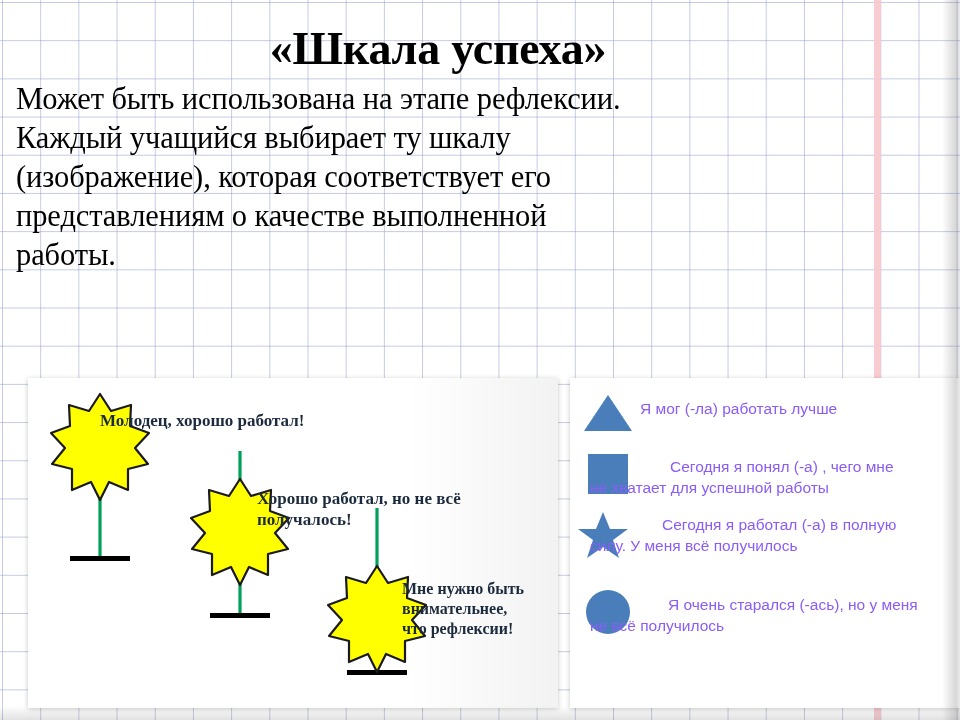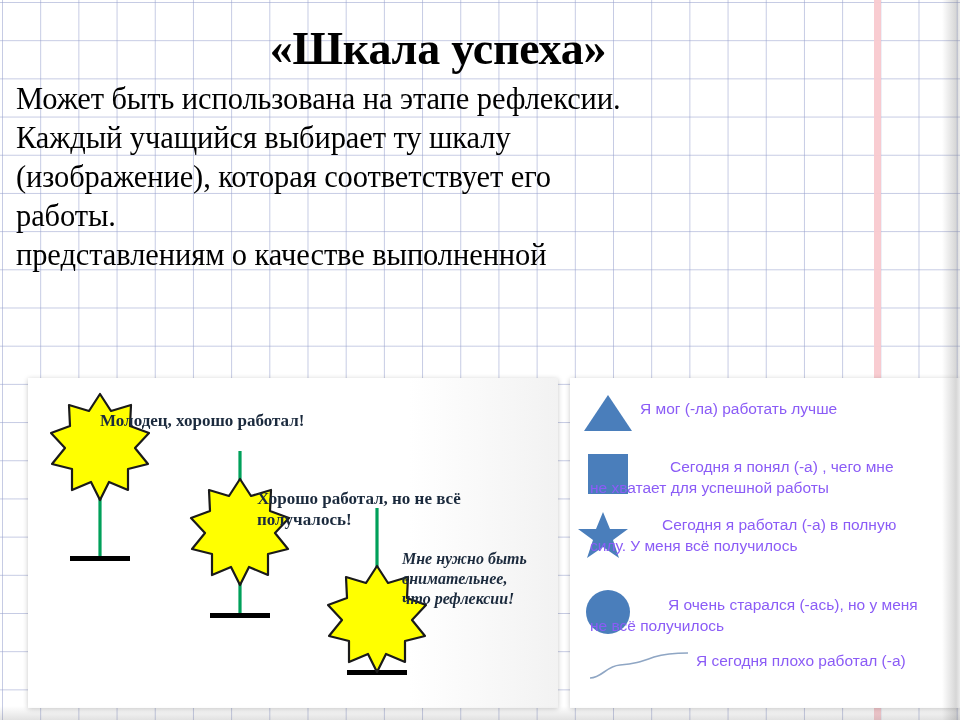--- a/index.html
+++ b/index.html
@@ -147,22 +147,22 @@
 
 <div id="slide">
 
   <div id="margin-rule"></div>
 
   <div id="text-block">
     <div id="title">«Шкала успеха»</div>
     <p class="body-line">Может быть использована на этапе рефлексии.</p>
     <p class="body-line">Каждый учащийся выбирает ту шкалу</p>
     <p class="body-line">(изображение), которая соответствует его</p>
+    <p class="body-line">представлениям о качестве выполненной</p>
     <p class="body-line">работы.</p>
-    <p class="body-line">представлениям о качестве выполненной</p>
   </div>
 
   <div class="panel" id="left-panel">
 
     <div class="scale-unit" style="left:8px; top:8px;">
       <svg width="130" height="190" viewBox="0 0 130 190">
         <line x1="64" y1="52" x2="64" y2="172" stroke="#00a05a" stroke-width="3.2"></line>
         <line x1="34" y1="172.5" x2="94" y2="172.5" stroke="#000000" stroke-width="5"></line>
         <polygon points="64,8 75,25 95,19 94,40 113,47 99,62 112,78 92,83 92,104 73,96 64,114 55,96 36,104 36,83 16,78 29,62 15,47 34,40 33,19 53,25" fill="#ffff00" stroke="#1a1a1a" stroke-width="2.2" stroke-linejoin="round"></polygon>
       </svg>
@@ -181,21 +181,21 @@
       <div>получалось!</div>
     </div>
 
     <div class="scale-unit" style="left:285px; top:122px;">
       <svg width="130" height="190" viewBox="0 0 130 190">
         <line x1="64" y1="8" x2="64" y2="172" stroke="#00a05a" stroke-width="3.2"></line>
         <line x1="34" y1="172.5" x2="94" y2="172.5" stroke="#000000" stroke-width="5"></line>
         <polygon points="64,66 75,83 95,77 94,98 113,105 99,120 112,136 92,141 92,162 73,154 64,172 55,154 36,162 36,141 16,136 29,120 15,105 34,98 33,77 53,83" fill="#ffff00" stroke="#1a1a1a" stroke-width="2.2" stroke-linejoin="round"></polygon>
       </svg>
     </div>
-    <div class="scale-label sm" style="left:358px; top:171px;font-style:italic;">
+    <div class="scale-label sm" style="left:358px; top:201px;">
       <div>Мне нужно быть</div>
       <div>внимательнее,</div>
       <div>что рефлексии!</div>
     </div>
   </div>
 
   <div class="panel" id="right-panel">
 
     <div class="legend-row" style="left:0px; top:10px; width:390px; height:45px;">
       <svg class="legend-shape" style="left:12px; top:4px;" width="52" height="42" viewBox="0 0 52 42">
@@ -229,25 +229,17 @@
     <div class="legend-row" style="left:0px; top:208px; width:390px; height:56px;">
       <svg class="legend-shape" style="left:14px; top:2px;" width="48" height="48" viewBox="0 0 48 48">
         <circle cx="24" cy="24" r="22" fill="#4a7ebb"></circle>
       </svg>
       <div class="legend-text" style="left:20px; top:8px; width:368px;">
         <div style="padding-left:78px;">Я очень старался (-ась), но у меня</div>
         <div style="padding-left:0px;">не всё получилось</div>
       </div>
     </div>
 
-    <div class="legend-row" style="left:0px; top:268px; width:390px; height:42px;">
-      <svg class="legend-shape" style="left:18px; top:4px;" width="110" height="32" viewBox="0 0 110 32">
-        <path d="M2,28 C14,28 18,16 32,15 C46,14 52,12 66,7 C76,4 88,3 100,3" fill="none" stroke="#8fa6c4" stroke-width="1.6"></path>
-      </svg>
-      <div class="legend-text" style="left:126px; top:4px; width:260px;">
-        <div>Я сегодня плохо работал (-а)</div>
-      </div>
-    </div>
   </div>
 
   <div id="page-shadow-right"></div>
   <div id="page-shadow-bottom"></div>
 </div>
 
 </body></html>

